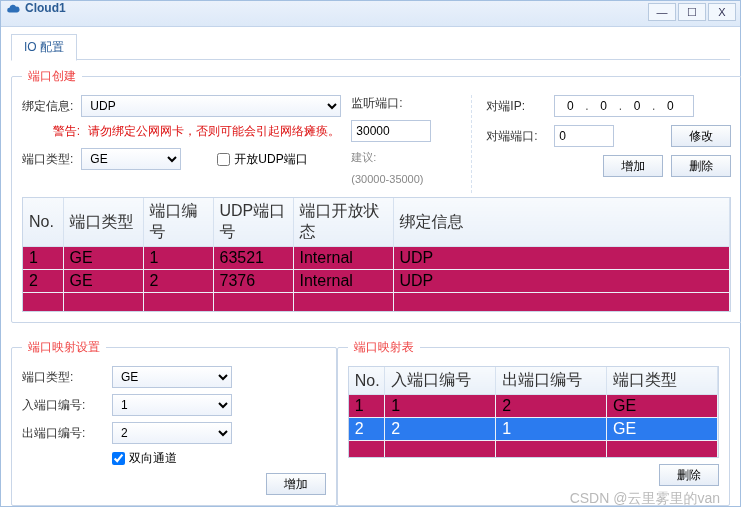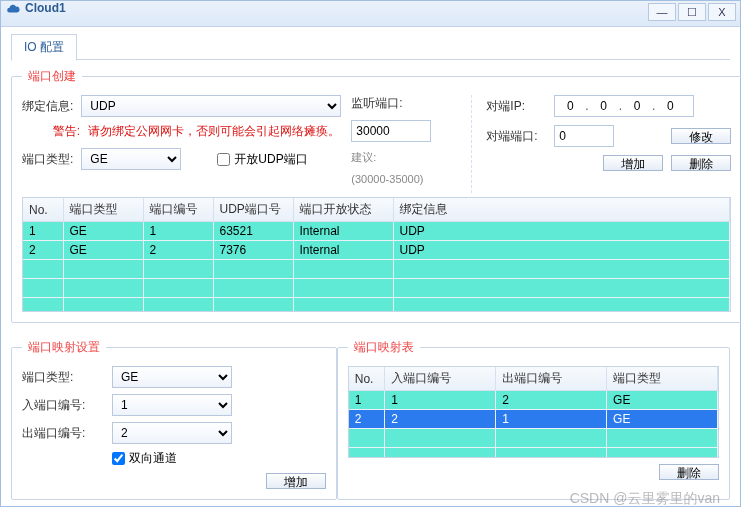--- a/index.html
+++ b/index.html
@@ -13,25 +13,25 @@
   .client { padding: 6px 10px 10px; position:relative; height:calc(100% - 26px);}
   .tab { display:inline-block; border:1px solid #c9d6e8; border-bottom:1px solid #fff; background:#fff; padding:4px 12px; position:relative; top:1px; z-index:2; color:#2a5d98; cursor:pointer;}
   .tabline { border-bottom:1px solid #c9d6e8; height:1px; margin-top:-1px;}
   fieldset.group { border:1px solid #c9d6e8; border-radius:2px; padding:10px; margin-top:8px; position:relative;}
   fieldset.group > legend { padding:0 6px; color:#ef4444; font-size:12px;}
   .row { display:flex; align-items:center; gap:8px; margin-bottom:8px;}
   .lbl { color:#333; white-space:nowrap; }
   select, input[type=text]{ border:1px solid #b9c8de; background:#fff; height:22px; padding:0 4px; font-size:12px;}
   select { background:linear-gradient(#fff,#eef3fb);}
   .combo-wide{ width:260px;}
-  .btn { height:16px; min-width:60px; border:1px solid #a7b9d2; background:linear-gradient(#fdfefe,#e6edf7); padding:0 12px; cursor:pointer; font-size:12px;}
+  .btn { height:22px; min-width:60px; border:1px solid #a7b9d2; background:linear-gradient(#fdfefe,#e6edf7); padding:0 12px; cursor:pointer; font-size:12px;}
   .warn { color:#d11; }
   .chk { display:flex; align-items:center; gap:4px; }
   .chk input { width:13px; height:13px;}
-  .grid { border:1px solid #c9d6e8; background:#5eead4; font-size:12px; overflow:hidden;}
+  .grid { border:1px solid #c9d6e8; background:#be185d; font-size:16px; overflow:hidden;}
   .grid table { width:100%; border-collapse:collapse; table-layout:fixed;}
   .grid th { background:linear-gradient(#f7fafd,#e9f0f9); border-right:1px solid #d6e1ef; border-bottom:1px solid #d6e1ef; text-align:left; padding:3px 6px; font-weight:normal; color:#333;}
   .grid td { border-right:1px solid #ecf1f8; border-bottom:1px solid #ecf1f8; padding:2px 6px; height:18px; white-space:nowrap; overflow:hidden;}
   .grid tr.empty td { color:transparent;}
   .grid tr.selected td { background:#2b7bef; color:#fff;}
   .cols { display:flex; gap:10px;}
   .flex1 { flex:1;}
   .right-box { border-left:1px dashed #d6e1ef; padding-left:14px;}
   .small { color:#888; font-size:11px;}
   .ip-input { display:flex; border:1px solid #b9c8de; height:22px; align-items:center; background:#fff; width:140px;}

